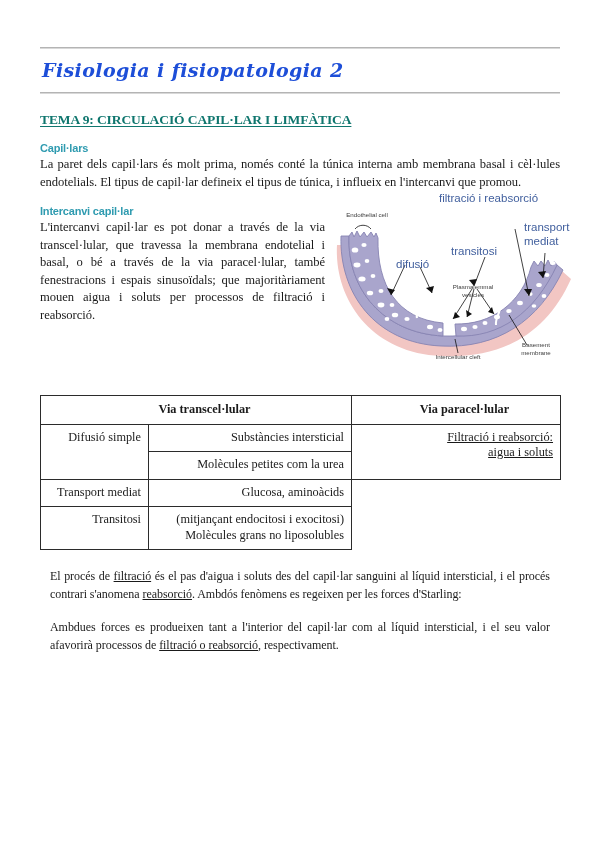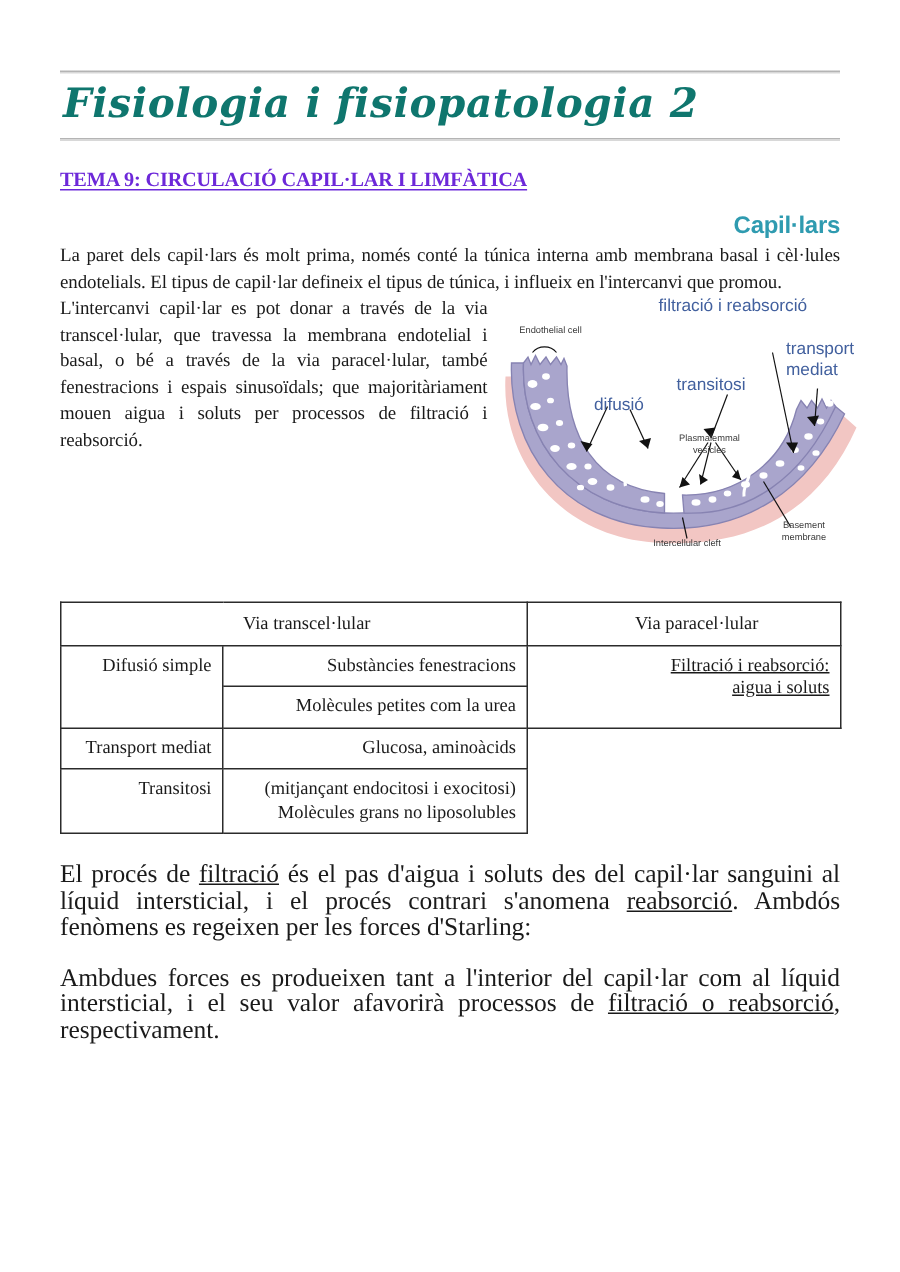--- a/index.html
+++ b/index.html
@@ -27,47 +27,46 @@
     background: linear-gradient(to bottom, #b4b4b4 0 1px, #d8d8d8 1px 2px);
     margin: 0;
   }
   .rule-top { margin-top: 47px; }
   .rule-bottom { margin-top: 3px; }
 
   .doc-title {
     font-family: "DejaVu Serif", serif;
     font-style: italic;
     font-weight: 700;
-    font-size: 27px;
+    font-size: 19px;
     line-height: 38px;
     letter-spacing: .4px;
-    color: #0f766e;
+    color: #1d4ed8;
     margin: 2px 0 0 2px;
     white-space: nowrap;
   }
 
   .tema {
     margin-top: 18px;
     font-family: "Liberation Serif", serif;
     font-weight: 700;
     font-size: 13.5px;
     letter-spacing: -0.1px;
-    color: #6d28d9;
+    color: #0f766e;
     text-decoration: underline;
     text-underline-offset: 2px;
   }
 
   h3.sub {
     font-family: "Liberation Sans", sans-serif;
     font-weight: 700;
-    font-size: 16px;
+    font-size: 11px;
     color: #2f9bb0;
     margin: 14px 0 2px 0;
     letter-spacing: -0.2px;
-    text-align: right;
   }
 
   p.body {
     font-size: 12.6px;
     line-height: 17.5px;
     margin: 0;
     text-align: justify;
     letter-spacing: -0.05px;
   }
 
@@ -119,39 +118,39 @@
   table.main td, table.main th {
     border: 1.1px solid #2b2b2b;
     padding: 5px 7px 6px 7px;
     vertical-align: top;
     line-height: 15.5px;
     font-weight: 400;
     text-align: right;
   }
   table.main th {
     text-align: center;
-    font-weight: 400;
+    font-weight: 700;
     padding-top: 6px;
     padding-bottom: 6px;
     padding-left: 24px;
   }
   td.noborder {
     border: none !important;
   }
   .c1 { width: 108px; }
   .c2 { width: 203px; }
   .c3 { width: 209px; }
 
   
   .prose { margin-top: 18px; }
   .prose p {
-    font-size: 17px;
+    font-size: 12px;
     line-height: 17.5px;
     text-align: justify;
-    margin: 0;
+    margin: 10px;
     letter-spacing: -0.05px;
   }
   u.ul { text-decoration: underline; }
 
   ul.forces {
     margin: 16px 0 0 0;
     padding-left: 40px;
     list-style: none;
   }
   ul.forces li {
@@ -183,20 +182,21 @@
 
   <div class="rule rule-bottom"></div>
 
   <div class="tema">TEMA 9: CIRCULACIÓ CAPIL·LAR I LIMFÀTICA</div>
 
   <h3 class="sub">Capil·lars</h3>
   <p class="body">La paret dels capil·lars és molt prima, només conté la túnica interna amb membrana basal i cèl·lules endotelials. El tipus de capil·lar defineix el tipus de túnica, i influeix en l'intercanvi que promou.</p>
 
   <div class="split">
     <div class="left">
+      <h3 class="sub">Intercanvi capil·lar</h3>
       <p class="body">L'intercanvi capil·lar es pot donar a través de la via transcel·lular, que travessa la membrana endotelial i basal, o bé a través de la via paracel·lular, també fenestracions i espais sinusoïdals; que majoritàriament mouen aigua i soluts per processos de filtració i reabsorció.</p>
     </div>
 
     <div class="right">
       <div class="figure">
 
         <svg width="250" height="180" viewBox="0 0 250 180">
 
           <path d="M16,52 C14,100 48,148 112,151 C168,153 208,128 231,78 L240,86
                    C216,140 172,166 110,163 C40,160 3,106 6,52 Z" fill="#f2c6c3"></path>
@@ -302,21 +302,21 @@
           <col class="c2">
           <col class="c3">
         </colgroup>
       <tbody>
         <tr>
           <th colspan="2">Via transcel·lular</th>
           <th>Via paracel·lular</th>
         </tr>
         <tr>
           <td rowspan="2">Difusió simple</td>
-          <td>Substàncies fenestracions</td>
+          <td>Substàncies intersticial</td>
           <td rowspan="2" style="white-space:pre-line;text-decoration:underline;">Filtració i reabsorció:
 aigua i soluts</td>
         </tr>
         <tr>
           <td>Molècules petites com la urea</td>
         </tr>
         <tr>
           <td>Transport mediat</td>
           <td>Glucosa, aminoàcids</td>
           <td class="noborder"></td>

